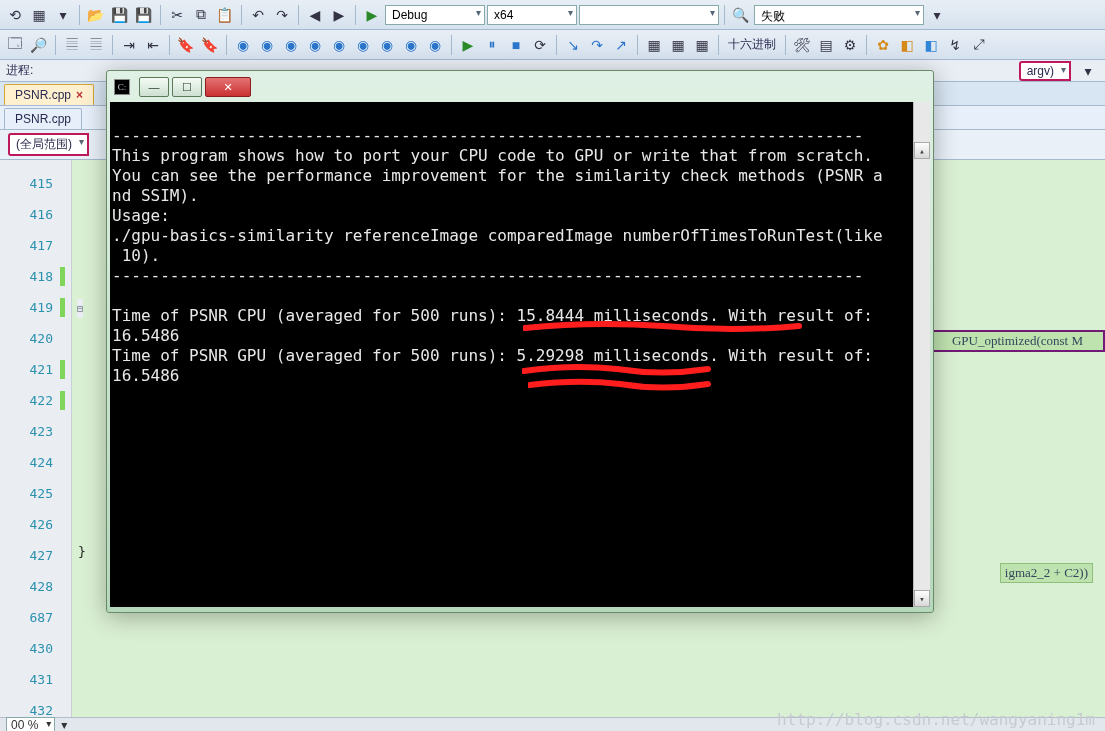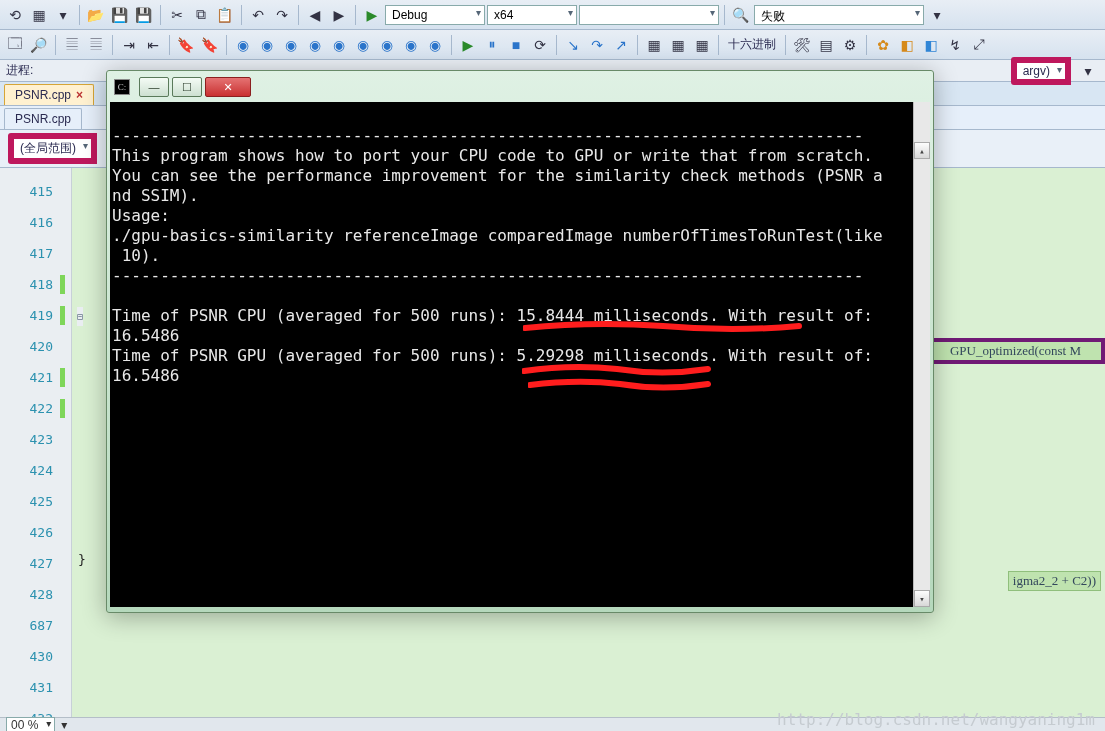--- a/index.html
+++ b/index.html
@@ -10,21 +10,21 @@
 .tb-btn { width: 22px; height: 22px; display: inline-flex; align-items: center; justify-content: center; border: 1px solid transparent; border-radius: 2px; cursor: pointer; font-size: 14px; color: #334; }
 .tb-dropdown { border: 1px solid #8aa; background: #fff; padding: 2px 18px 2px 6px; height: 20px; min-width: 100px; font-size: 12px; position: relative; cursor: pointer; }
 .tb-dropdown::after { content: "▾"; position: absolute; right: 3px; top: 1px; color: #567; font-size: 10px; }
 
 .tabstrip { display: flex; align-items: flex-end; height: 24px; background: #d8e6f3; padding-left: 4px; border-bottom: 1px solid #a6b8cd; }
 .tab { background: #fff1d0; border: 1px solid #d6a536; border-bottom: none; padding: 3px 10px; margin-right: 2px; border-radius: 2px 2px 0 0; font-size: 12px; cursor: pointer; display: flex; align-items: center; gap: 5px; color: #2a2a50; }
 .tab.shadow { background: #e6effa; border-color: #a6b8cd; }
 .tab .x { font-weight: bold; color: #b33; cursor: pointer; }
 
 .crumb-bar { background: #e9f0f8; border-bottom: 1px solid #a6b8cd; padding: 3px 8px; font-size: 12px; color: #2a2a50; display: flex; gap: 8px; }
-.crumb-bar .pill { background: #fff; border: 6px solid #be185d; border-radius: 3px 0 0 3px; padding: 1px 15px 1px 6px; position:relative; }
+.crumb-bar .pill { background: #fff; border: 2px solid #be185d; border-radius: 3px 0 0 3px; padding: 1px 15px 1px 6px; position:relative; }
 .crumb-bar .pill::after{content:"▾"; position:absolute; right:3px; top:1px; font-size:10px; color:#567;}
 
 .editor { position: relative; display: flex; height: 640px; background: #d3e9c6; }
 .gutter { width: 72px; background: #eaeef2; border-right: 1px solid #c7d0d8; text-align: right; padding-top: 2px; font-family: Consolas, monospace; font-size: 13px; color: #2b91af; }
 .gutter .ln { padding-right: 18px; height: 19px; line-height: 19px; position:relative;margin-top:12px;}
 .gutter .ln.mod::after{content:""; position:absolute; right:6px; top:0; width:5px; height:19px; background:#7fd65a;}
 .gutter .ln.fold::before{content:"⊟"; position:absolute; right:-12px; top:1px; font-size:10px; color:#6a7b8c; background:#eaeef2;}
 .codearea { flex: 1; font-family: Consolas, monospace; font-size: 13px; color: #222; padding: 2px 6px; background: #daf0d3; line-height:19px; white-space: pre; overflow:hidden;}
 
 .footer { position: absolute; bottom: 0; left: 0; right: 0; height: 14px; background: #e1e7ed; border-top: 1px solid #b4bec8; font-size: 12px; display: flex; align-items: center; padding: 0 6px; color:#333;}
@@ -36,22 +36,22 @@
 .console-win { position: absolute; left: 106px; top: 70px; width: 828px; height: 543px; border: 1px solid #688a68; border-radius: 3px; background: linear-gradient(#dff1e4, #b5d8bc); padding: 3px; box-shadow: 0 4px 24px rgba(0,0,0,.3); }
 .cw-head { display: flex; align-items: center; height: 26px; padding: 0 4px; }
 .cw-icon { width: 16px; height: 16px; background: #000; border:1px solid #888; margin-right: 6px; display:inline-flex; align-items:center; justify-content:center; color:#ccc; font-size:9px; font-family:Consolas;}
 .cw-title { flex:1; color: #222; font-size: 12px; white-space:nowrap; overflow:hidden; }
 .win-btn { width: 30px; height: 20px; margin-left: 3px; border: 1px solid #5a7a5a; background: linear-gradient(#f4fbf5,#cde0d1); border-radius: 2px; display:inline-flex; align-items:center; justify-content:center; font-size:11px; cursor:pointer; color:#2a3c2a;}
 .win-btn.close { width: 46px; background: linear-gradient(#e57373,#c93131); color:#fff; border-color:#8b1f1f;}
 .cw-body { position:relative; background: #000; margin-top: 2px; height: 505px; font-family: "NSimSun","SimSun","Consolas",monospace; font-size: 16px; line-height: 20px; color: #e8e8e8; padding: 4px 2px 2px 2px; white-space: pre-wrap; letter-spacing: 0; }
 .cw-scroll { position:absolute; right:0; top:0; bottom:0; width:17px; background:#e8e8e8; border-left:1px solid #bbb;}
 .cw-scroll .up,.cw-scroll .dn{height:17px; background:linear-gradient(#fdfdfd,#d8d8d8); border:1px solid #aaa; display:flex; align-items:center; justify-content:center; font-size:9px; color:#444;}
 .cw-scroll .dn{position:absolute; bottom:0; left:0; right:0;}
-.right-shadow{position:absolute; right:0; top:170px; background:#bfe3af; border:4px solid #701a75; padding:1px 20px; font-family:Consolas; font-size:13px; color:#33475c;}
-.right-shadow2{position:absolute; right:4px; top:403px; background:#bfe3af; border:1px solid #90bf7c; padding:1px 4px; font-family:Consolas; font-size:13px; color:#33475c;}
+.right-shadow{position:absolute; right:0; top:170px; background:#bfe3af; border:2px solid #701a75; padding:1px 20px; font-family:Consolas; font-size:13px; color:#33475c;}
+.right-shadow2{position:absolute; right:12px; top:403px; background:#bfe3af; border:1px solid #90bf7c; padding:1px 4px; font-family:Consolas; font-size:13px; color:#33475c;}
 .process-row{background:#e9eef4; border-bottom:1px solid #a6b8cd; padding:2px 6px; font-size:12px; color:#2a2a50; height:22px; display:flex; align-items:center; gap:6px;}
 </style>
 </head>
 <body>
 
 <div class="toolbar">
   <span class="tb-btn">⟲</span>
   <span class="tb-btn">▦</span>
   <span class="tb-btn">▾</span>
   <div class="sep"></div>

